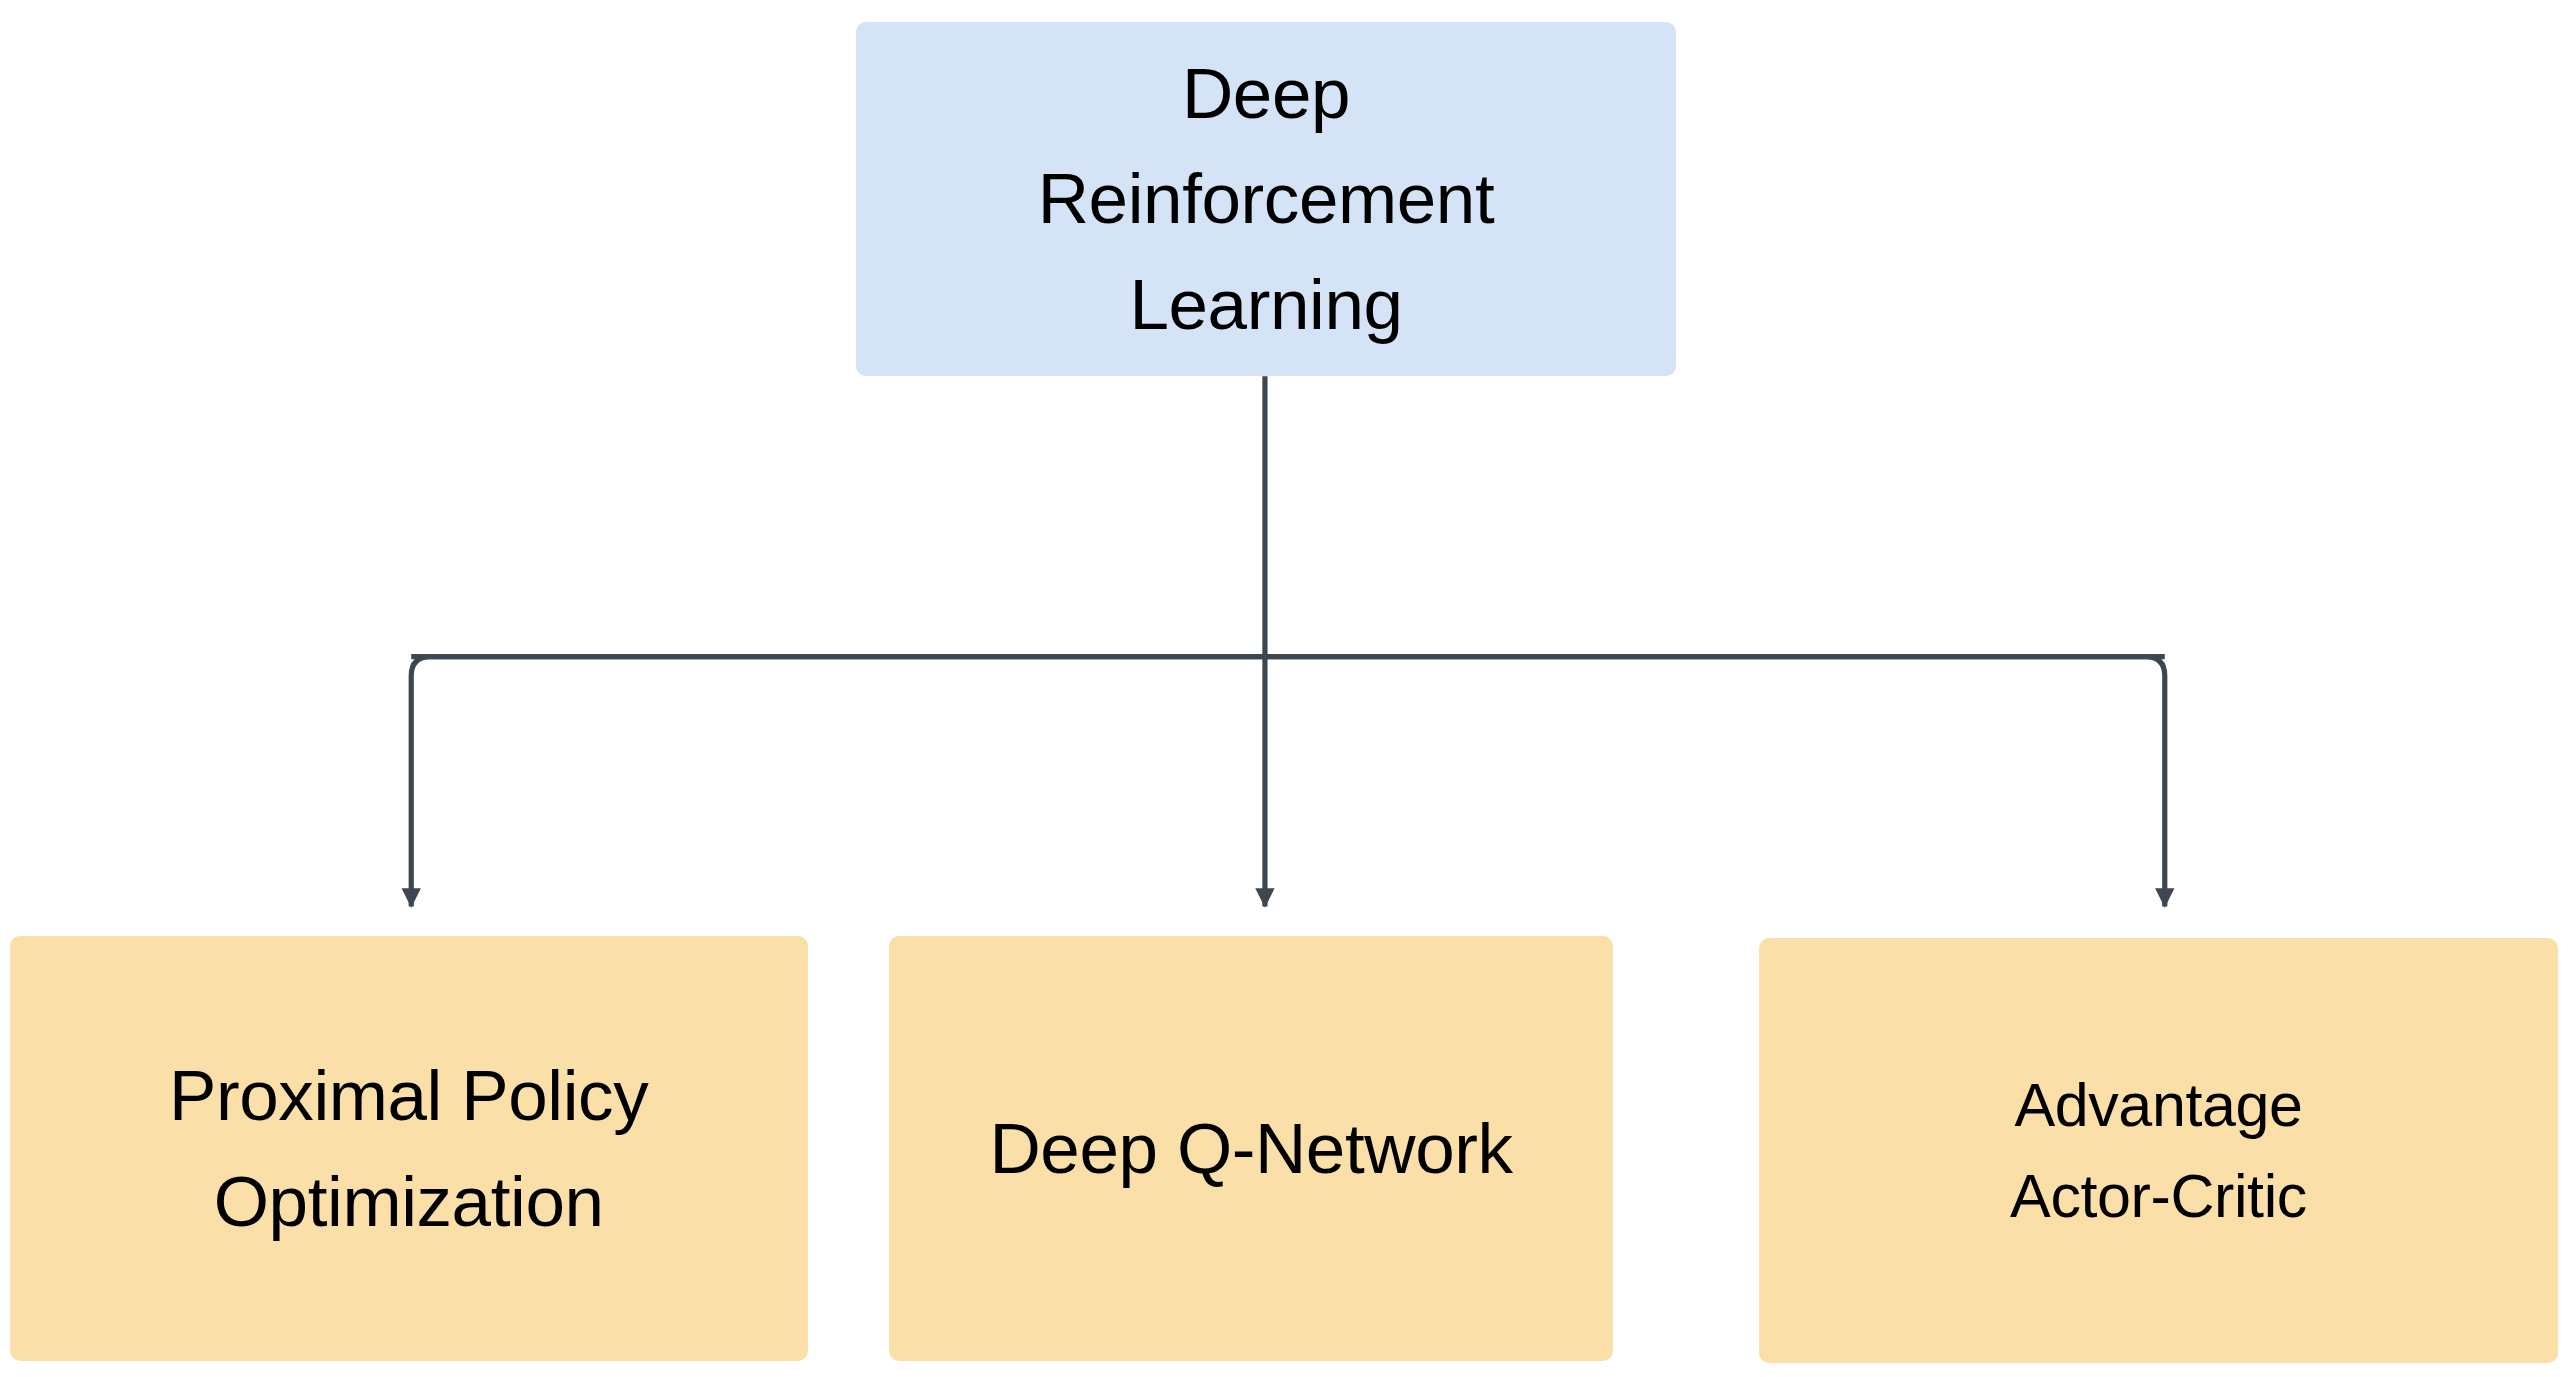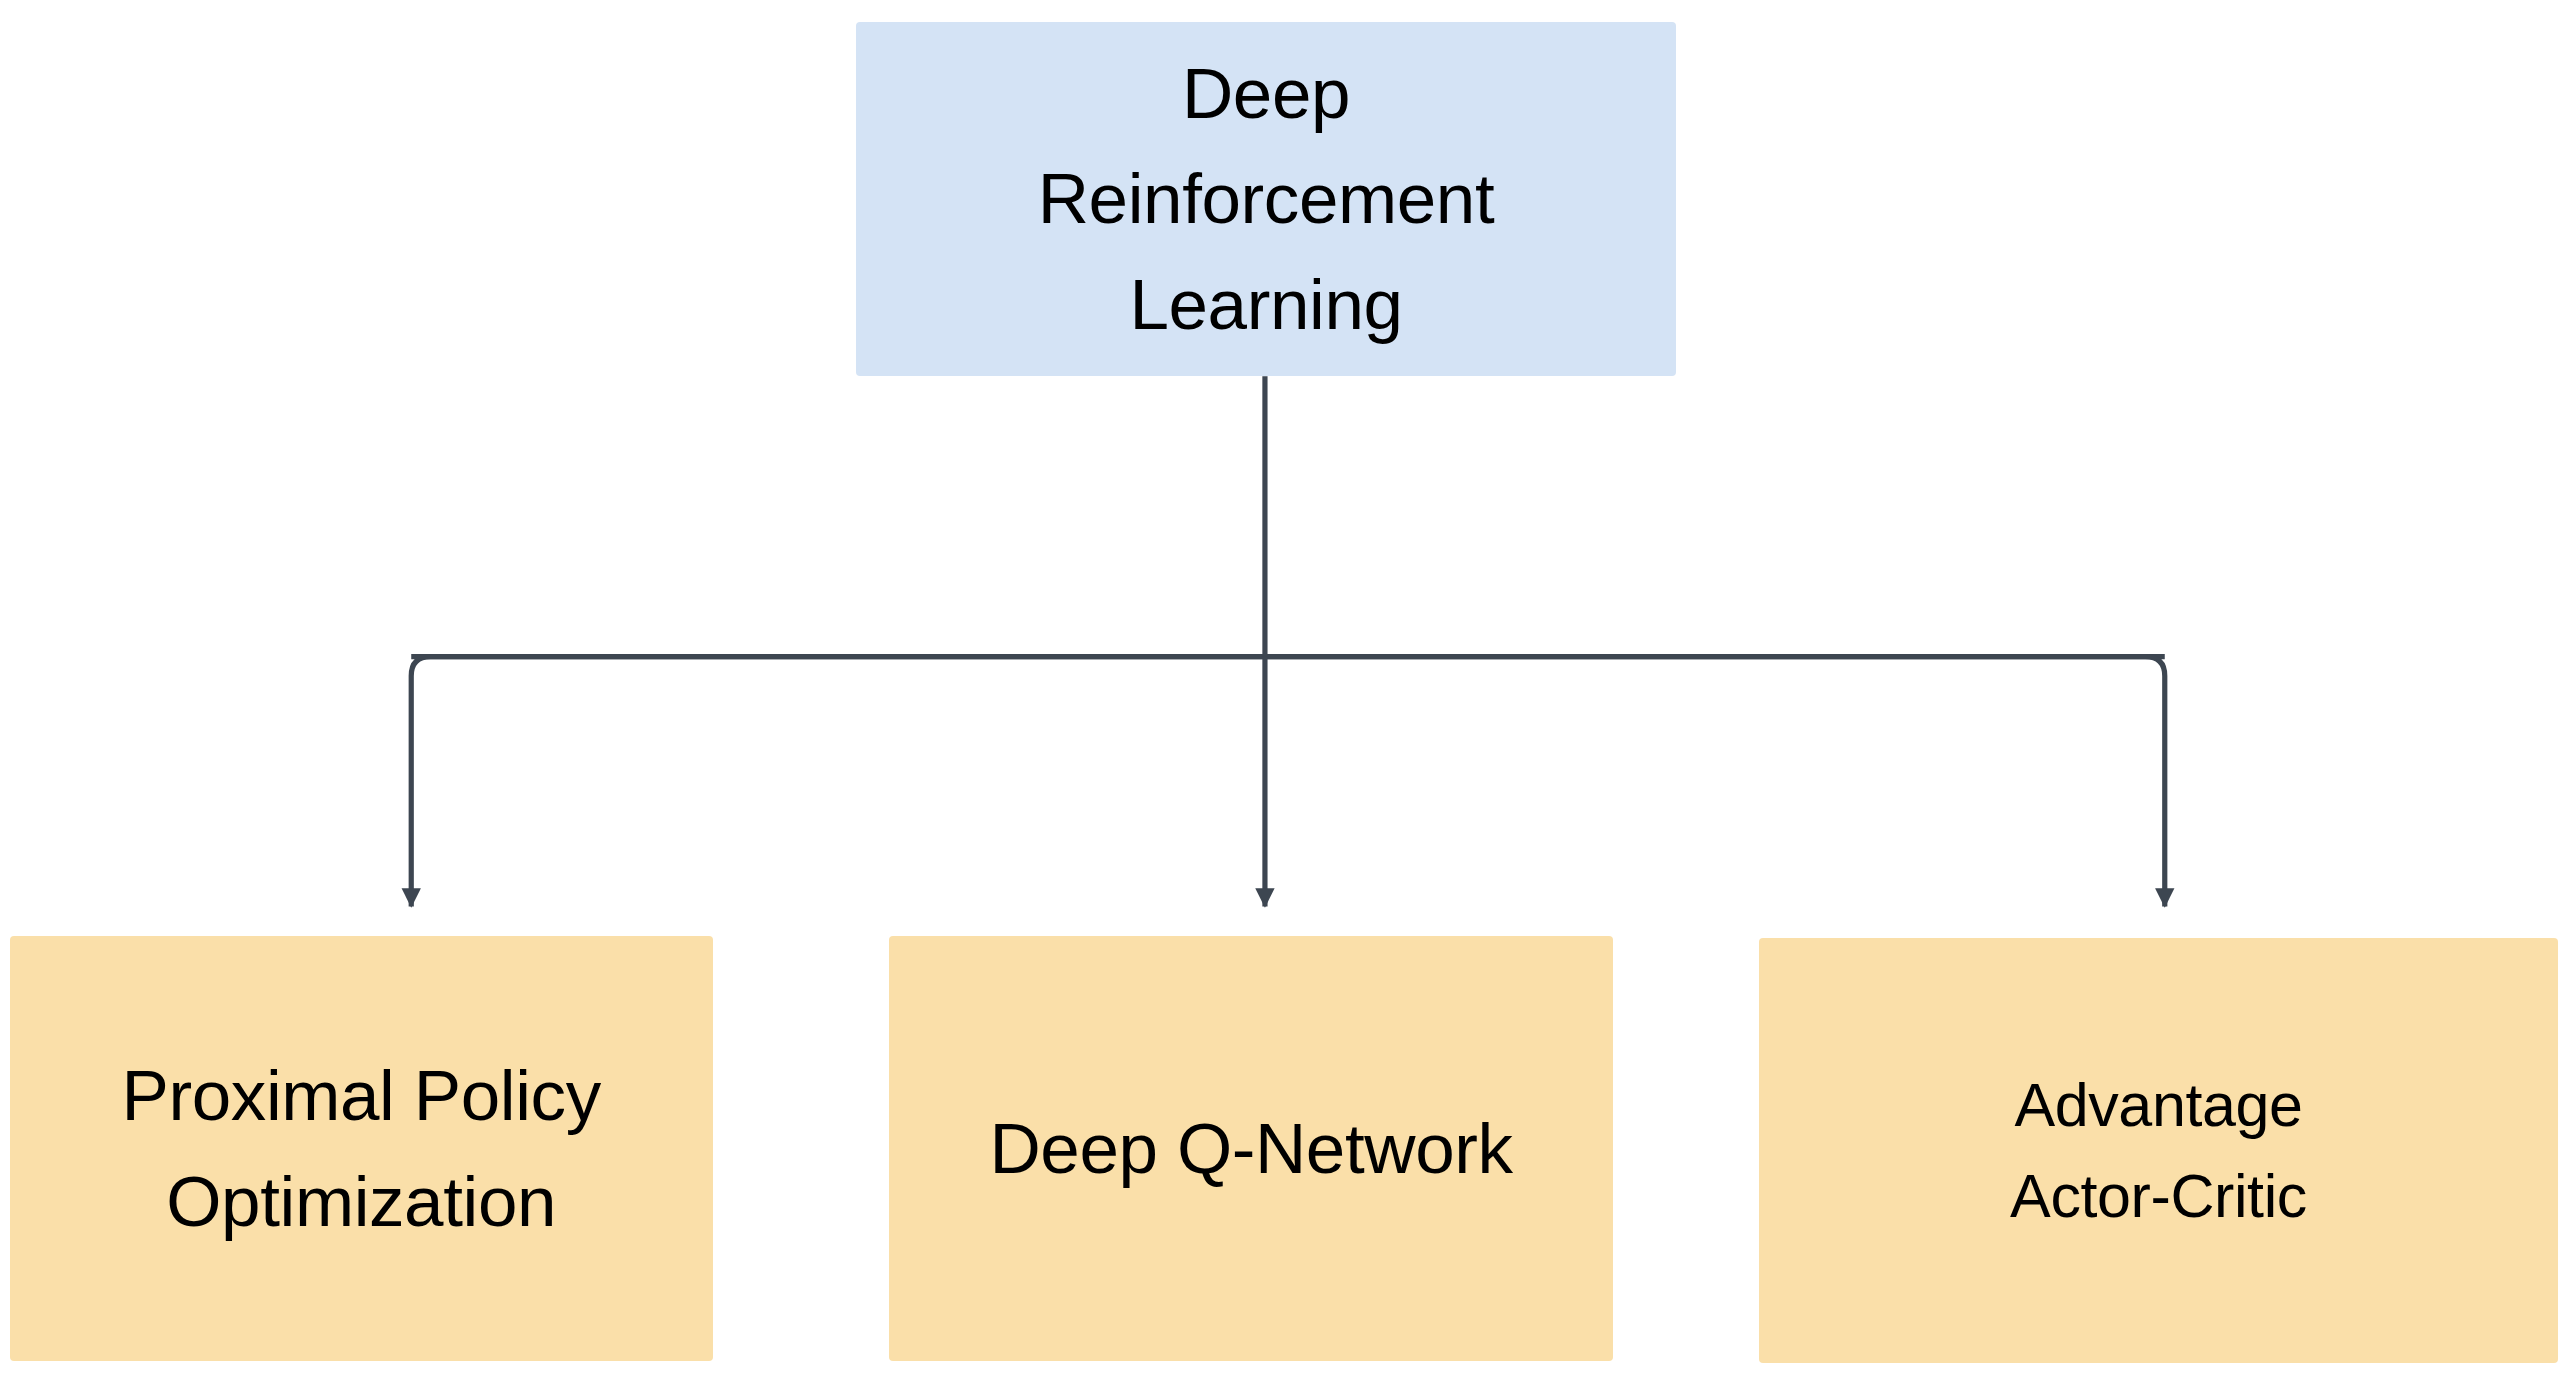--- a/index.html
+++ b/index.html
@@ -34,21 +34,21 @@
 
   
   .node {
     position: absolute;
     z-index: 2;
     box-sizing: border-box;
     display: flex;
     align-items: center;
     justify-content: center;
     text-align: center;
-    border-radius: 4px;
+    border-radius: 10px;
     color: #000000;
     line-height: 1.48;
     letter-spacing: -0.4px;
   }
 
   .node .node-label {
     display: block;
     width: 100%;
     white-space: pre-line;
   }
@@ -60,21 +60,21 @@
     width: 820px;
     height: 354px;
     background: #d4e3f5;
     font-size: 71px;
   }
 
   
   #node-ppo {
     left: 9.7px;
     top: 936px;
-    width: 703px;
+    width: 798px;
     height: 425px;
     background: #fadfa9;
     font-size: 71px;
   }
   #node-dqn {
     left: 889px;
     top: 936px;
     width: 724px;
     height: 425px;
     background: #fadfa9;

